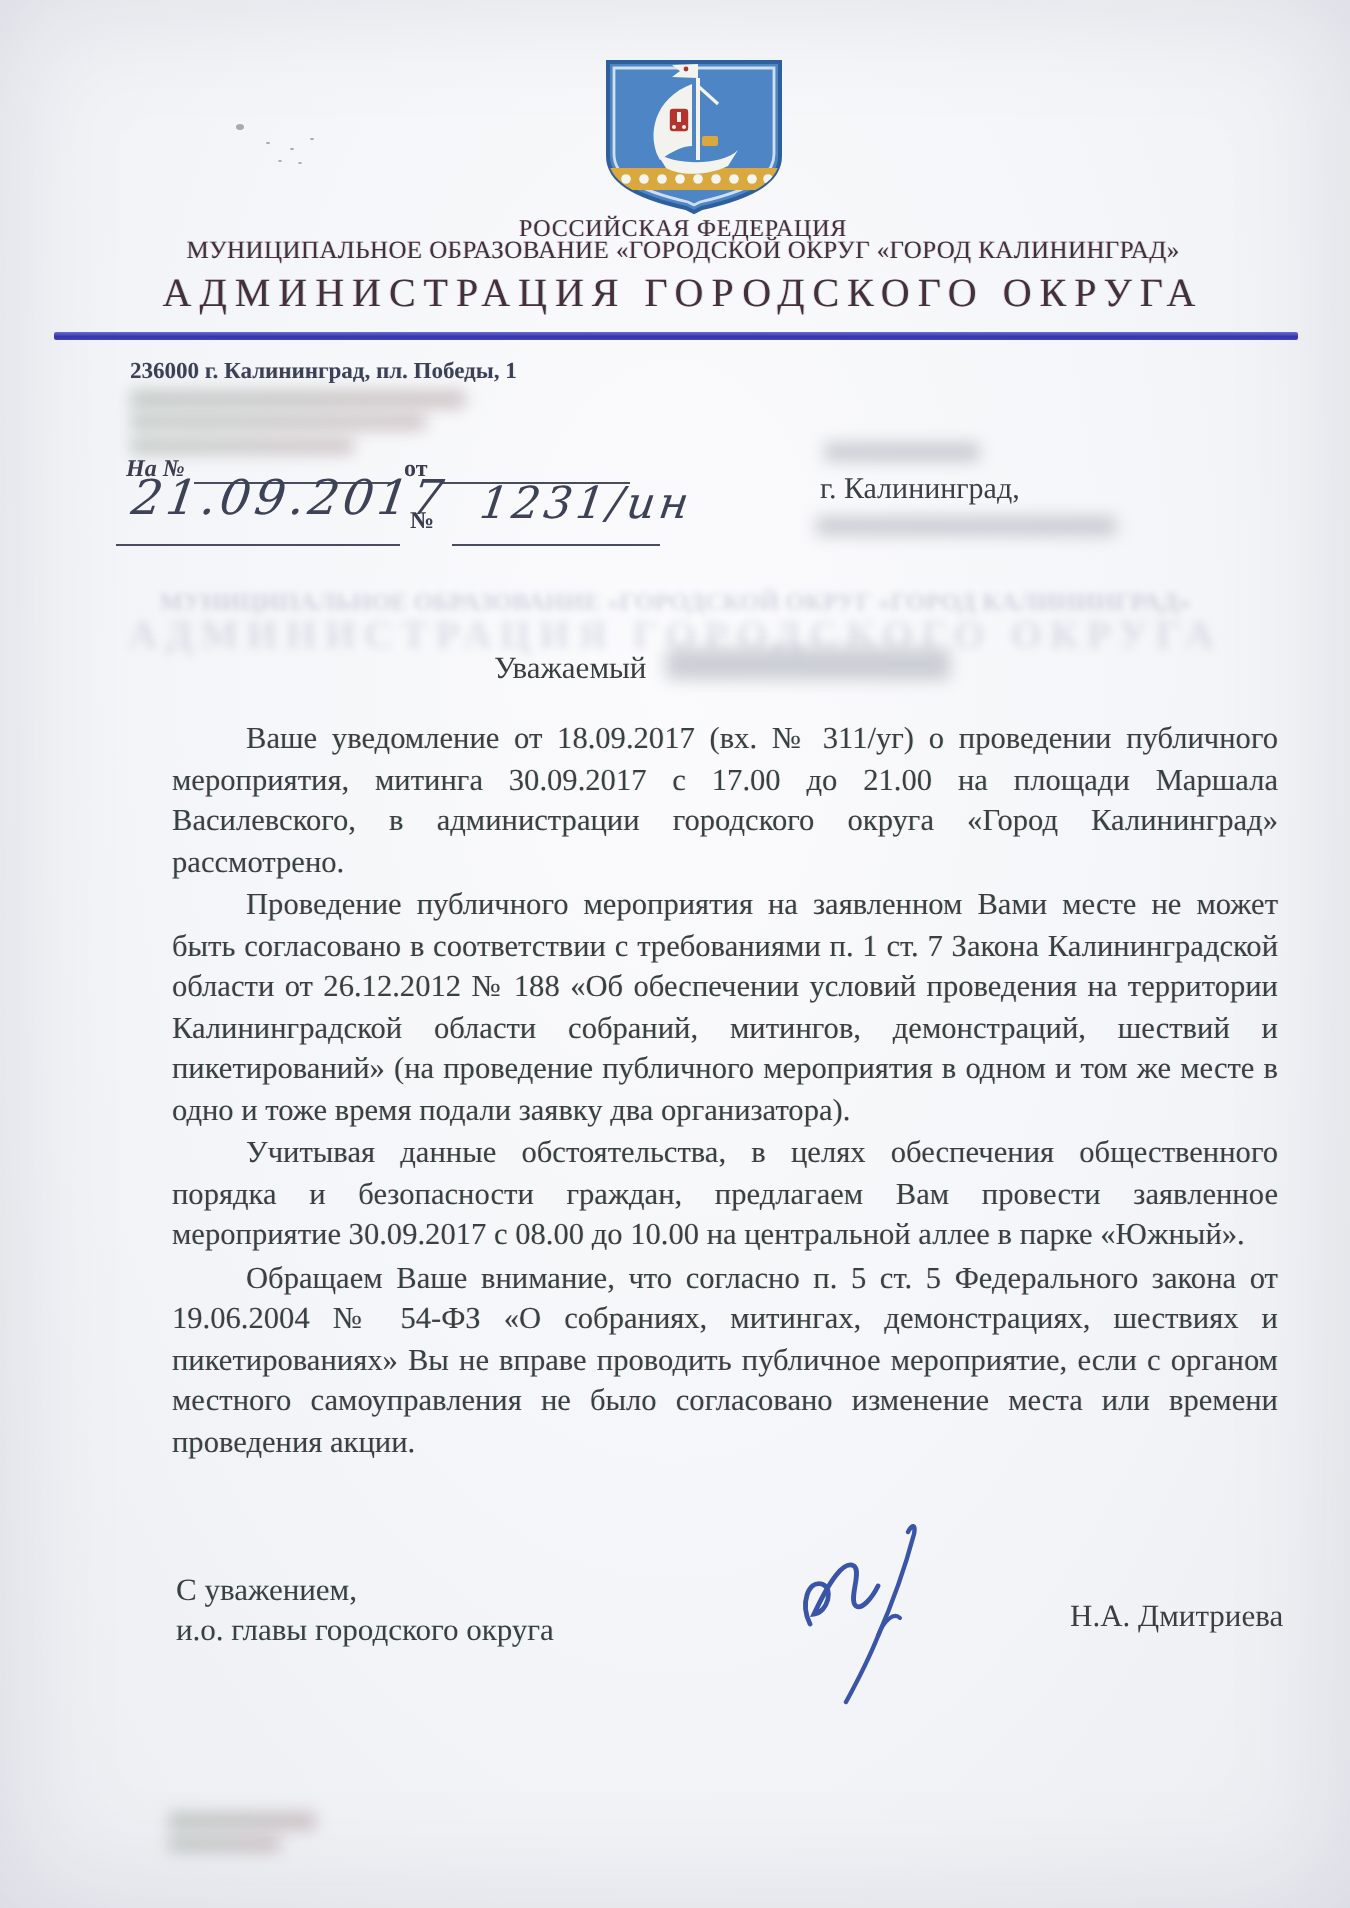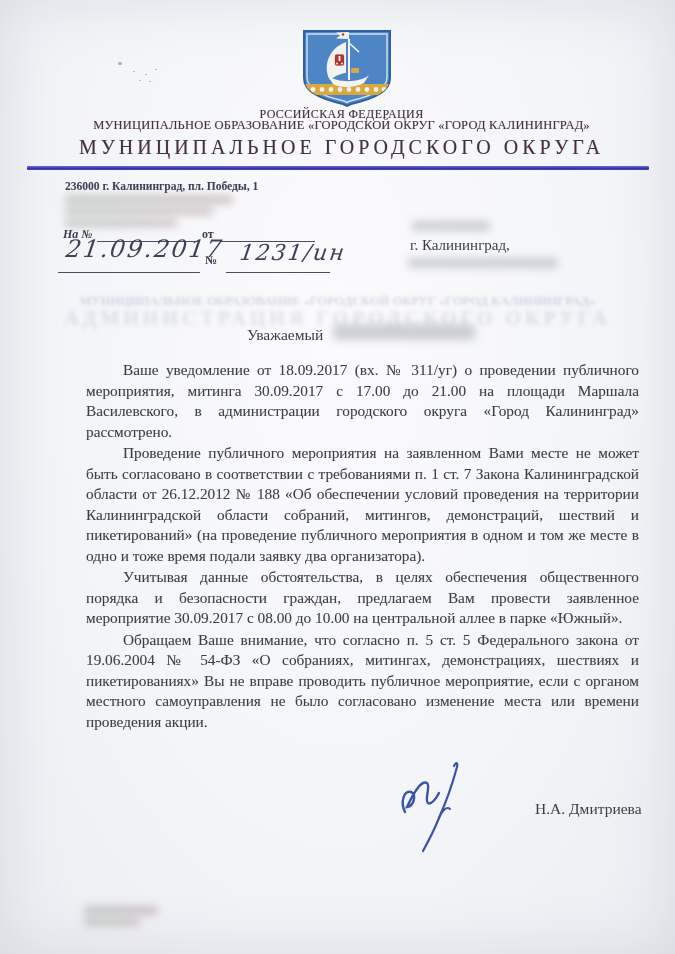--- a/index.html
+++ b/index.html
@@ -93,21 +93,21 @@
     <circle cx="44" cy="6.5" r="1.2" fill="#b5332d"></circle>
     <rect x="35.5" y="26" width="10" height="12" rx="2" fill="#b5332d" stroke="#f2f2ee" stroke-width=".8"></rect>
     <rect x="39.5" y="28" width="2" height="5" fill="#f2f2ee"></rect>
     <circle cx="38" cy="35.5" r="1" fill="#f2f2ee"></circle>
     <circle cx="43" cy="35.5" r="1" fill="#f2f2ee"></circle>
     <rect x="52" y="40" width="8" height="5" rx="1" fill="#d9a93f"></rect>
   </svg>
 
   <div class="hdr hdr1">РОССИЙСКАЯ ФЕДЕРАЦИЯ</div>
   <div class="hdr hdr2">МУНИЦИПАЛЬНОЕ ОБРАЗОВАНИЕ  «ГОРОДСКОЙ ОКРУГ «ГОРОД КАЛИНИНГРАД»</div>
-  <div class="hdr hdr3">МУНИЦИПАЛЬНОЕ ГОРОДСКОГО ОКРУГА</div>
+  <div class="hdr hdr3">АДМИНИСТРАЦИЯ ГОРОДСКОГО ОКРУГА</div>
   <div class="rule"></div>
 
   <div class="address">236000 г. Калининград, пл. Победы, 1</div>
   <div class="redact tint" style="left:65px; top:195px; width:168px; height:9px;"></div>
   <div class="redact tint" style="left:65px; top:207px; width:148px; height:8px;"></div>
   <div class="redact tint" style="left:65px; top:219px; width:112px; height:8px;"></div>
 
   <span class="ref-label" style="left:63px; top:227px;font-style:italic;">На №</span>
   <span class="ref-line" style="left:97px; top:229px; width:100px;"></span>
   <span class="ref-label" style="left:202px; top:227px;">от</span>
@@ -129,20 +129,24 @@
   <span class="salutation">Уважаемый</span>
   <div class="redact" style="left:333px; top:324px; width:142px; height:16px;"></div>
 
   <div class="body-text">
     <p>Ваше уведомление от 18.09.2017 (вх. № 311/уг) о проведении публичного мероприятия, митинга 30.09.2017 с 17.00 до 21.00 на площади Маршала Василевского, в администрации городского округа «Город Калининград» рассмотрено.</p>
     <p>Проведение публичного мероприятия на заявленном Вами месте не может быть согласовано в соответствии с требованиями п. 1 ст. 7 Закона Калининградской области от 26.12.2012 № 188 «Об обеспечении условий проведения на территории Калининградской области собраний, митингов, демонстраций, шествий и пикетирований» (на проведение публичного мероприятия в одном и том же месте в одно и тоже время подали заявку два организатора).</p>
     <p>Учитывая данные обстоятельства, в целях обеспечения общественного порядка и безопасности граждан, предлагаем Вам провести заявленное мероприятие 30.09.2017 с 08.00 до 10.00 на центральной аллее в парке «Южный».</p>
     <p>Обращаем Ваше внимание, что согласно п. 5 ст. 5 Федерального закона от 19.06.2004 № 54-ФЗ «О собраниях, митингах, демонстрациях, шествиях и пикетированиях» Вы не вправе проводить публичное мероприятие, если с органом местного самоуправления не было согласовано изменение места или времени проведения акции.</p>
   </div>
 
+  <div class="closing">
+    <div>С уважением,</div>
+    <div>и.о. главы городского округа</div>
+  </div>
 
   <svg class="signature" width="75" height="95" viewBox="0 0 75 95">
     <path d="M7,52 C2,42 6,30 13,32 C19,34 16,46 9,47 C17,30 24,20 29,23 C33,26 26,40 30,43 C33,45 38,39 41,33" fill="none" stroke="#3a55a8" stroke-width="2.4" stroke-linecap="round"></path>
     <path d="M56,6 C58,2 60,2 59,7 C55,22 48,42 41,58 C37,68 31,80 25,91" fill="none" stroke="#3a55a8" stroke-width="2.2" stroke-linecap="round"></path>
     <path d="M41,58 C44,50 49,46 52,49" fill="none" stroke="#3a55a8" stroke-width="2" stroke-linecap="round"></path>
   </svg>
 
   <span class="signer">Н.А. Дмитриева</span>
 
   <div class="redact tint" style="left:84px; top:906px; width:74px; height:9px;"></div>

